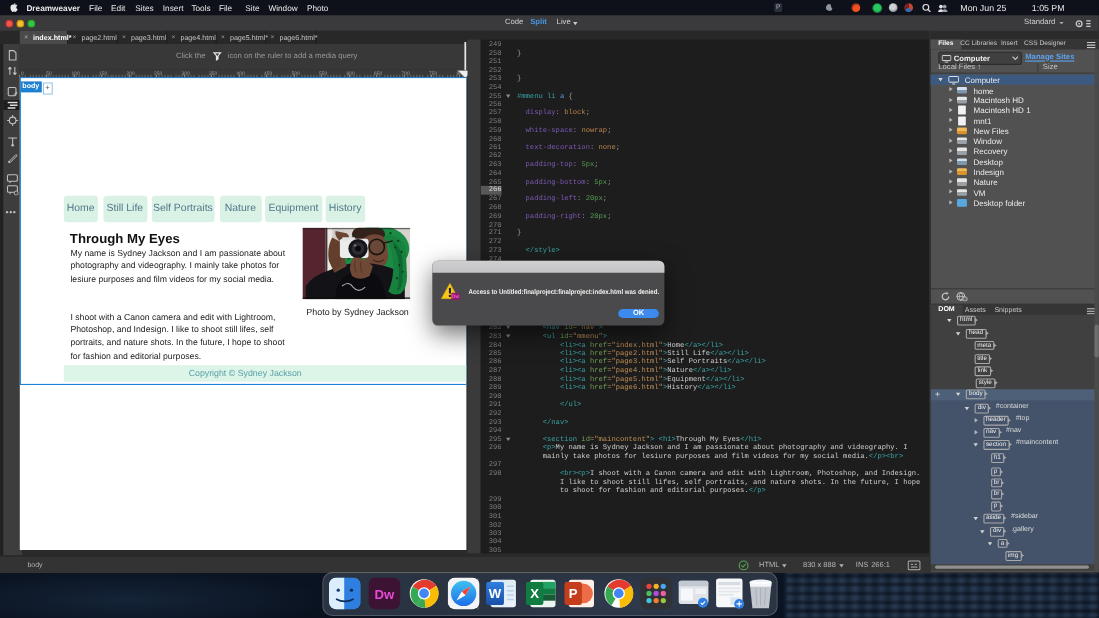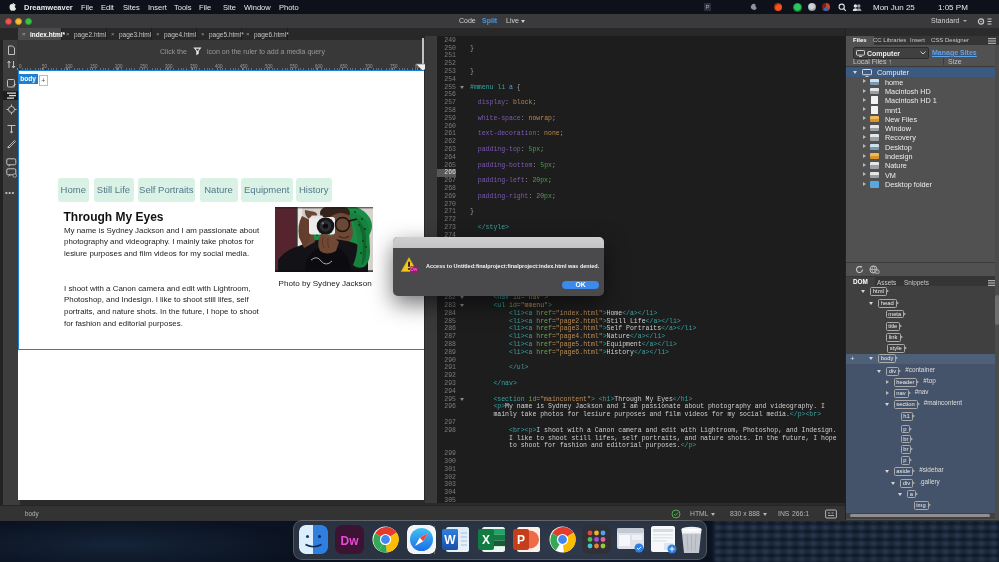--- a/index.html
+++ b/index.html
@@ -300,20 +300,23 @@
       <circle cx="50.5" cy="19" r="5.8" fill="#2c2c32"></circle>
       <circle cx="50.5" cy="19" r="2.6" fill="#0a0a0e"></circle>
       <circle cx="47.8" cy="16.2" r="1.2" fill="#6e6e74"></circle>
       <path d="M46 27 Q41 35 45 44 Q52 49 61 44 L64 35 Q58 29 51 27 Z" fill="#6f4936"></path>
       <path d="M48 30 q-2 6 1 11 M53 31 q-1 6 1 10" stroke="#52321f" stroke-width="0.8" fill="none"></path>
       <circle cx="67.5" cy="17.5" r="7" fill="#53443c" fill-opacity="0.2" stroke="#17130f" stroke-width="1.5"></circle>
       <path d="M74 14 L82 12" stroke="#17130f" stroke-width="1.3"></path>
       <rect x="0" y="0" width="98" height="1.4" fill="#1c1c1c" opacity="0.6"></rect>
       <rect x="0" y="63.2" width="98" height="1.8" fill="#0e0e0e" opacity="0.7"></rect>
     </svg></div>
+    <div id="dfoot">
+          <span style="position:absolute;left:114px;top:0">Copyright © Sydney Jackson</span>
+        </div>
   </div>
   <div id="divider"></div>
   <div id="codepane">
     <div class="cr" style="top:0.8px"><span class="ln">249</span><span class="cd"></span></div>
     <div class="cr" style="top:8.6px"><span class="ln">250</span><span class="cd"><span class="sD">}</span></span></div>
     <div class="cr" style="top:16.4px"><span class="ln">251</span><span class="cd"></span></div>
     <div class="cr" style="top:24.2px"><span class="ln">252</span><span class="cd"></span></div>
     <div class="cr" style="top:32.0px"><span class="ln">253</span><span class="cd"><span class="sD">}</span></span></div>
     <div class="cr" style="top:39.8px"><span class="ln">254</span><span class="cd"></span></div>
     <div class="cr" style="top:47.6px"><span class="ln">255</span><span class="fold"></span><span class="cd"><span class="sT">#mmenu li </span><span class="sB">a</span><span class="sD"> {</span></span></div>

